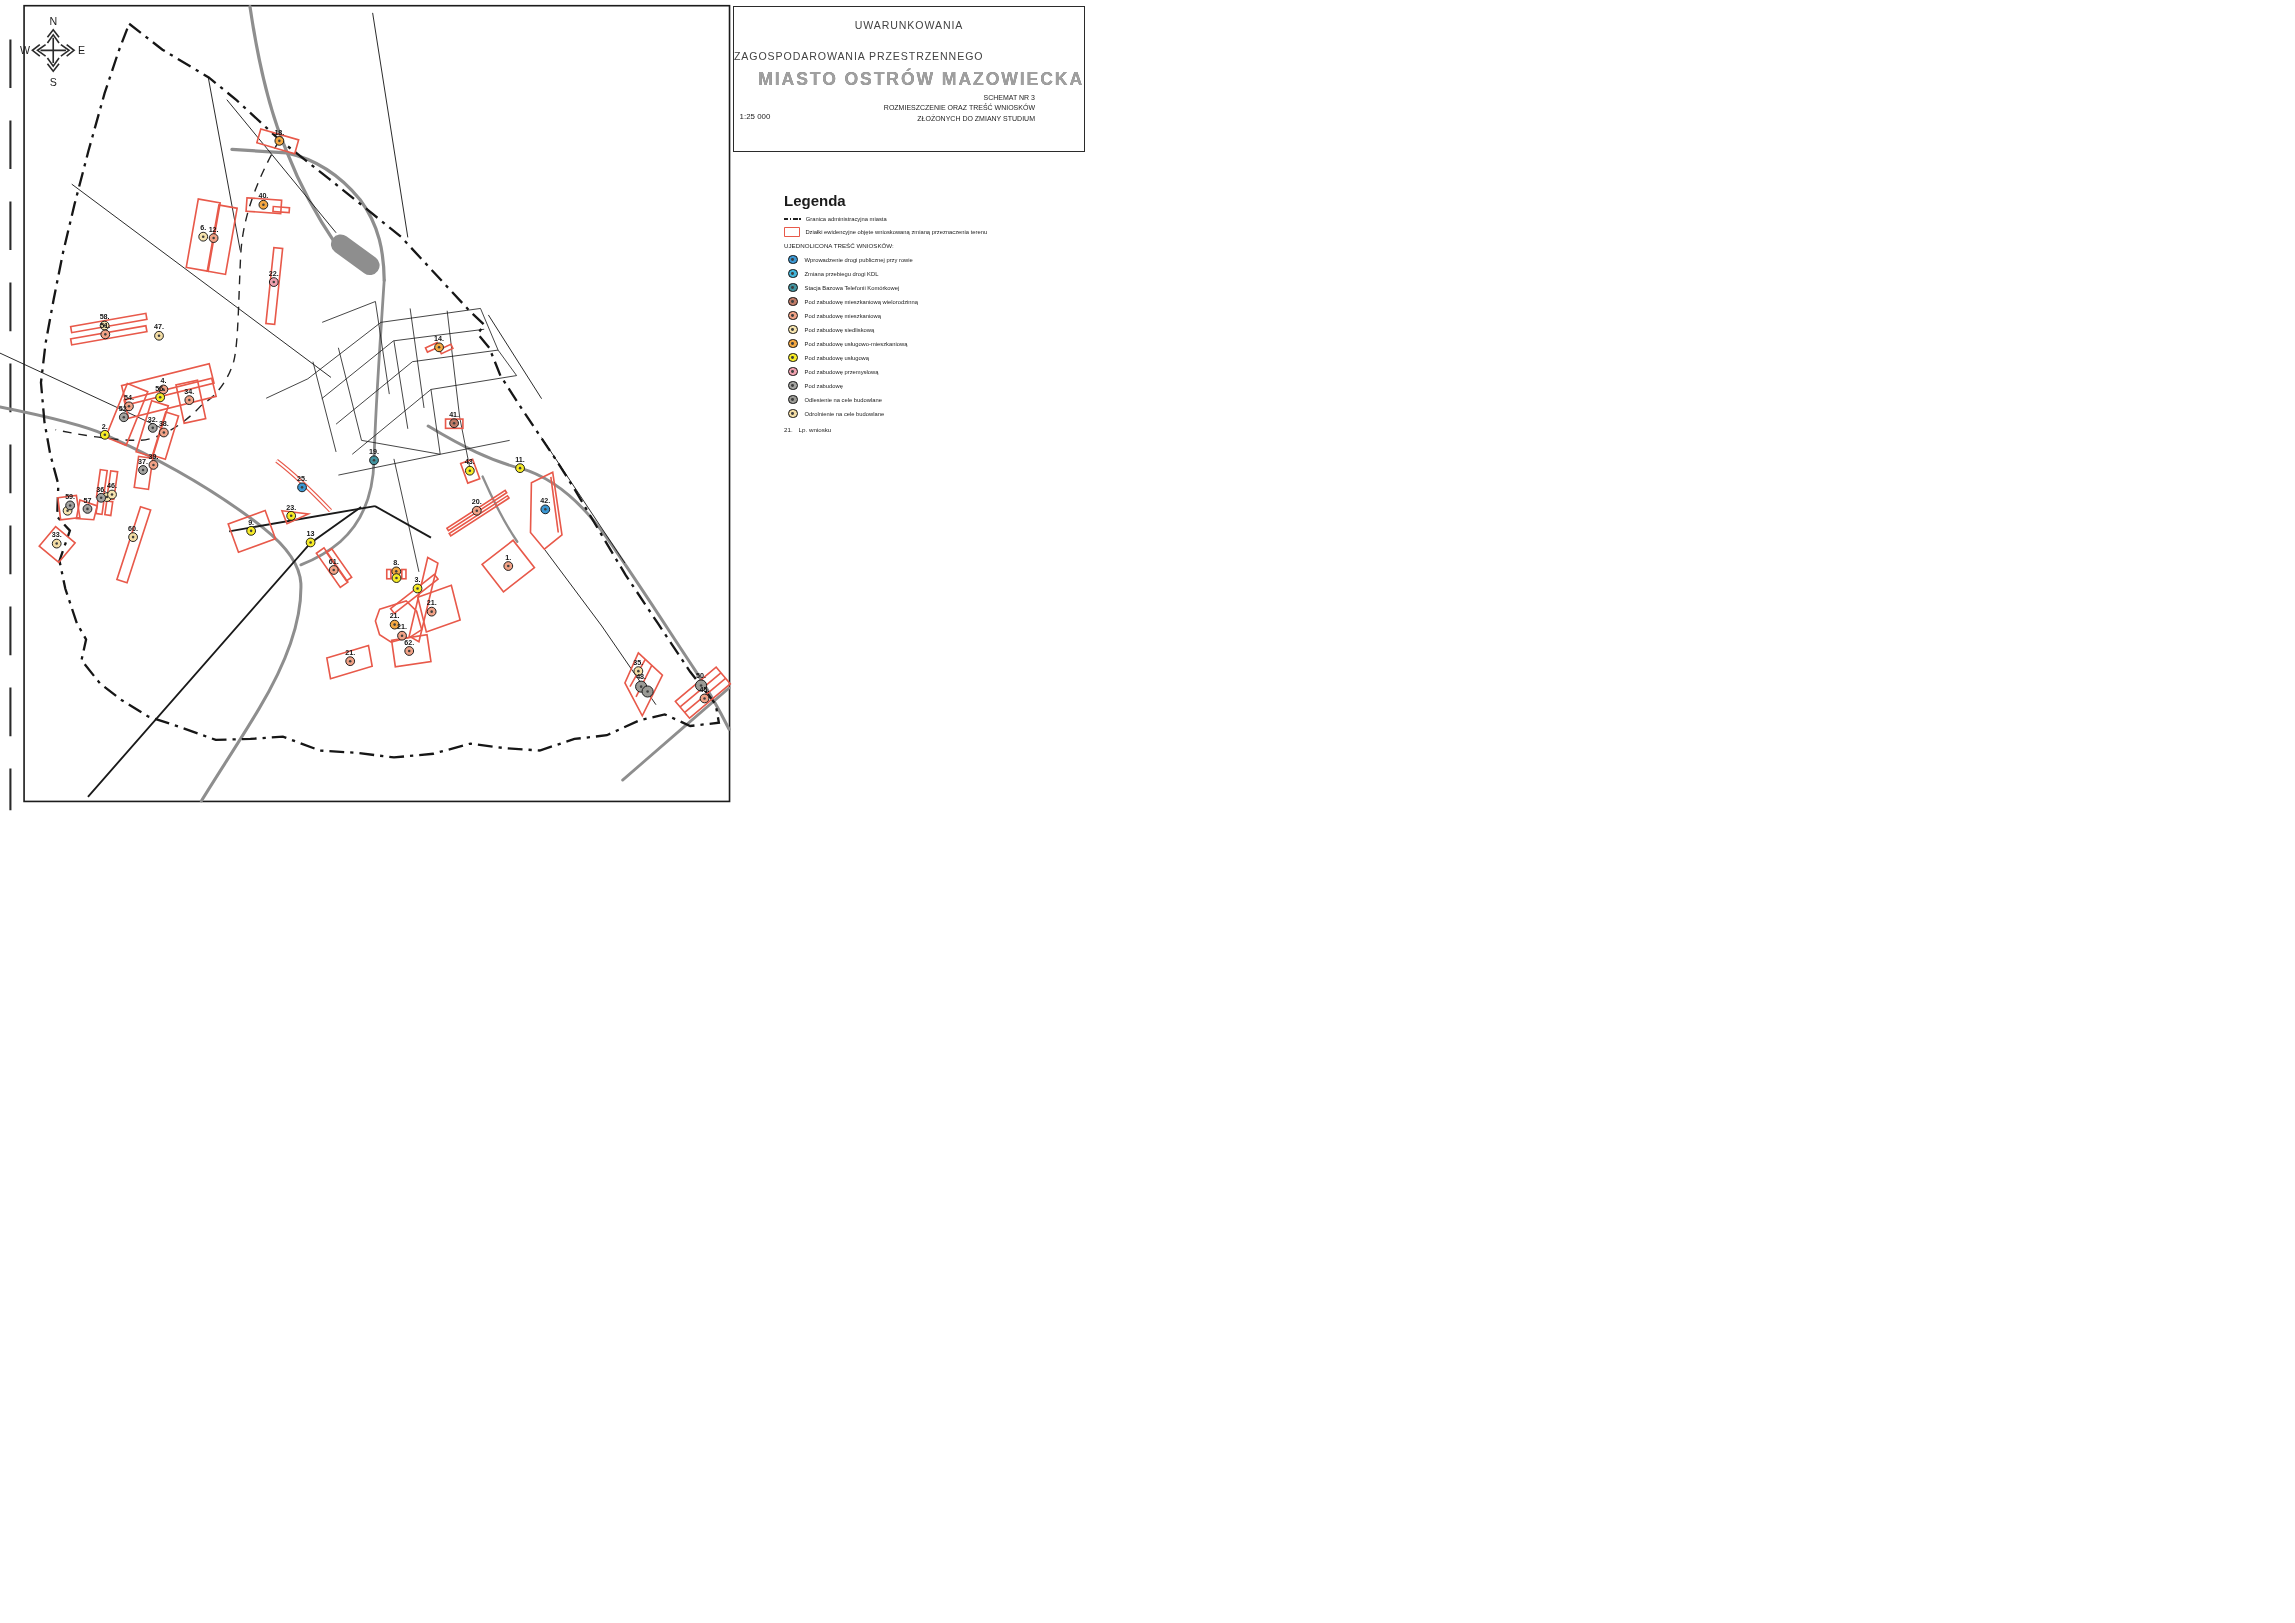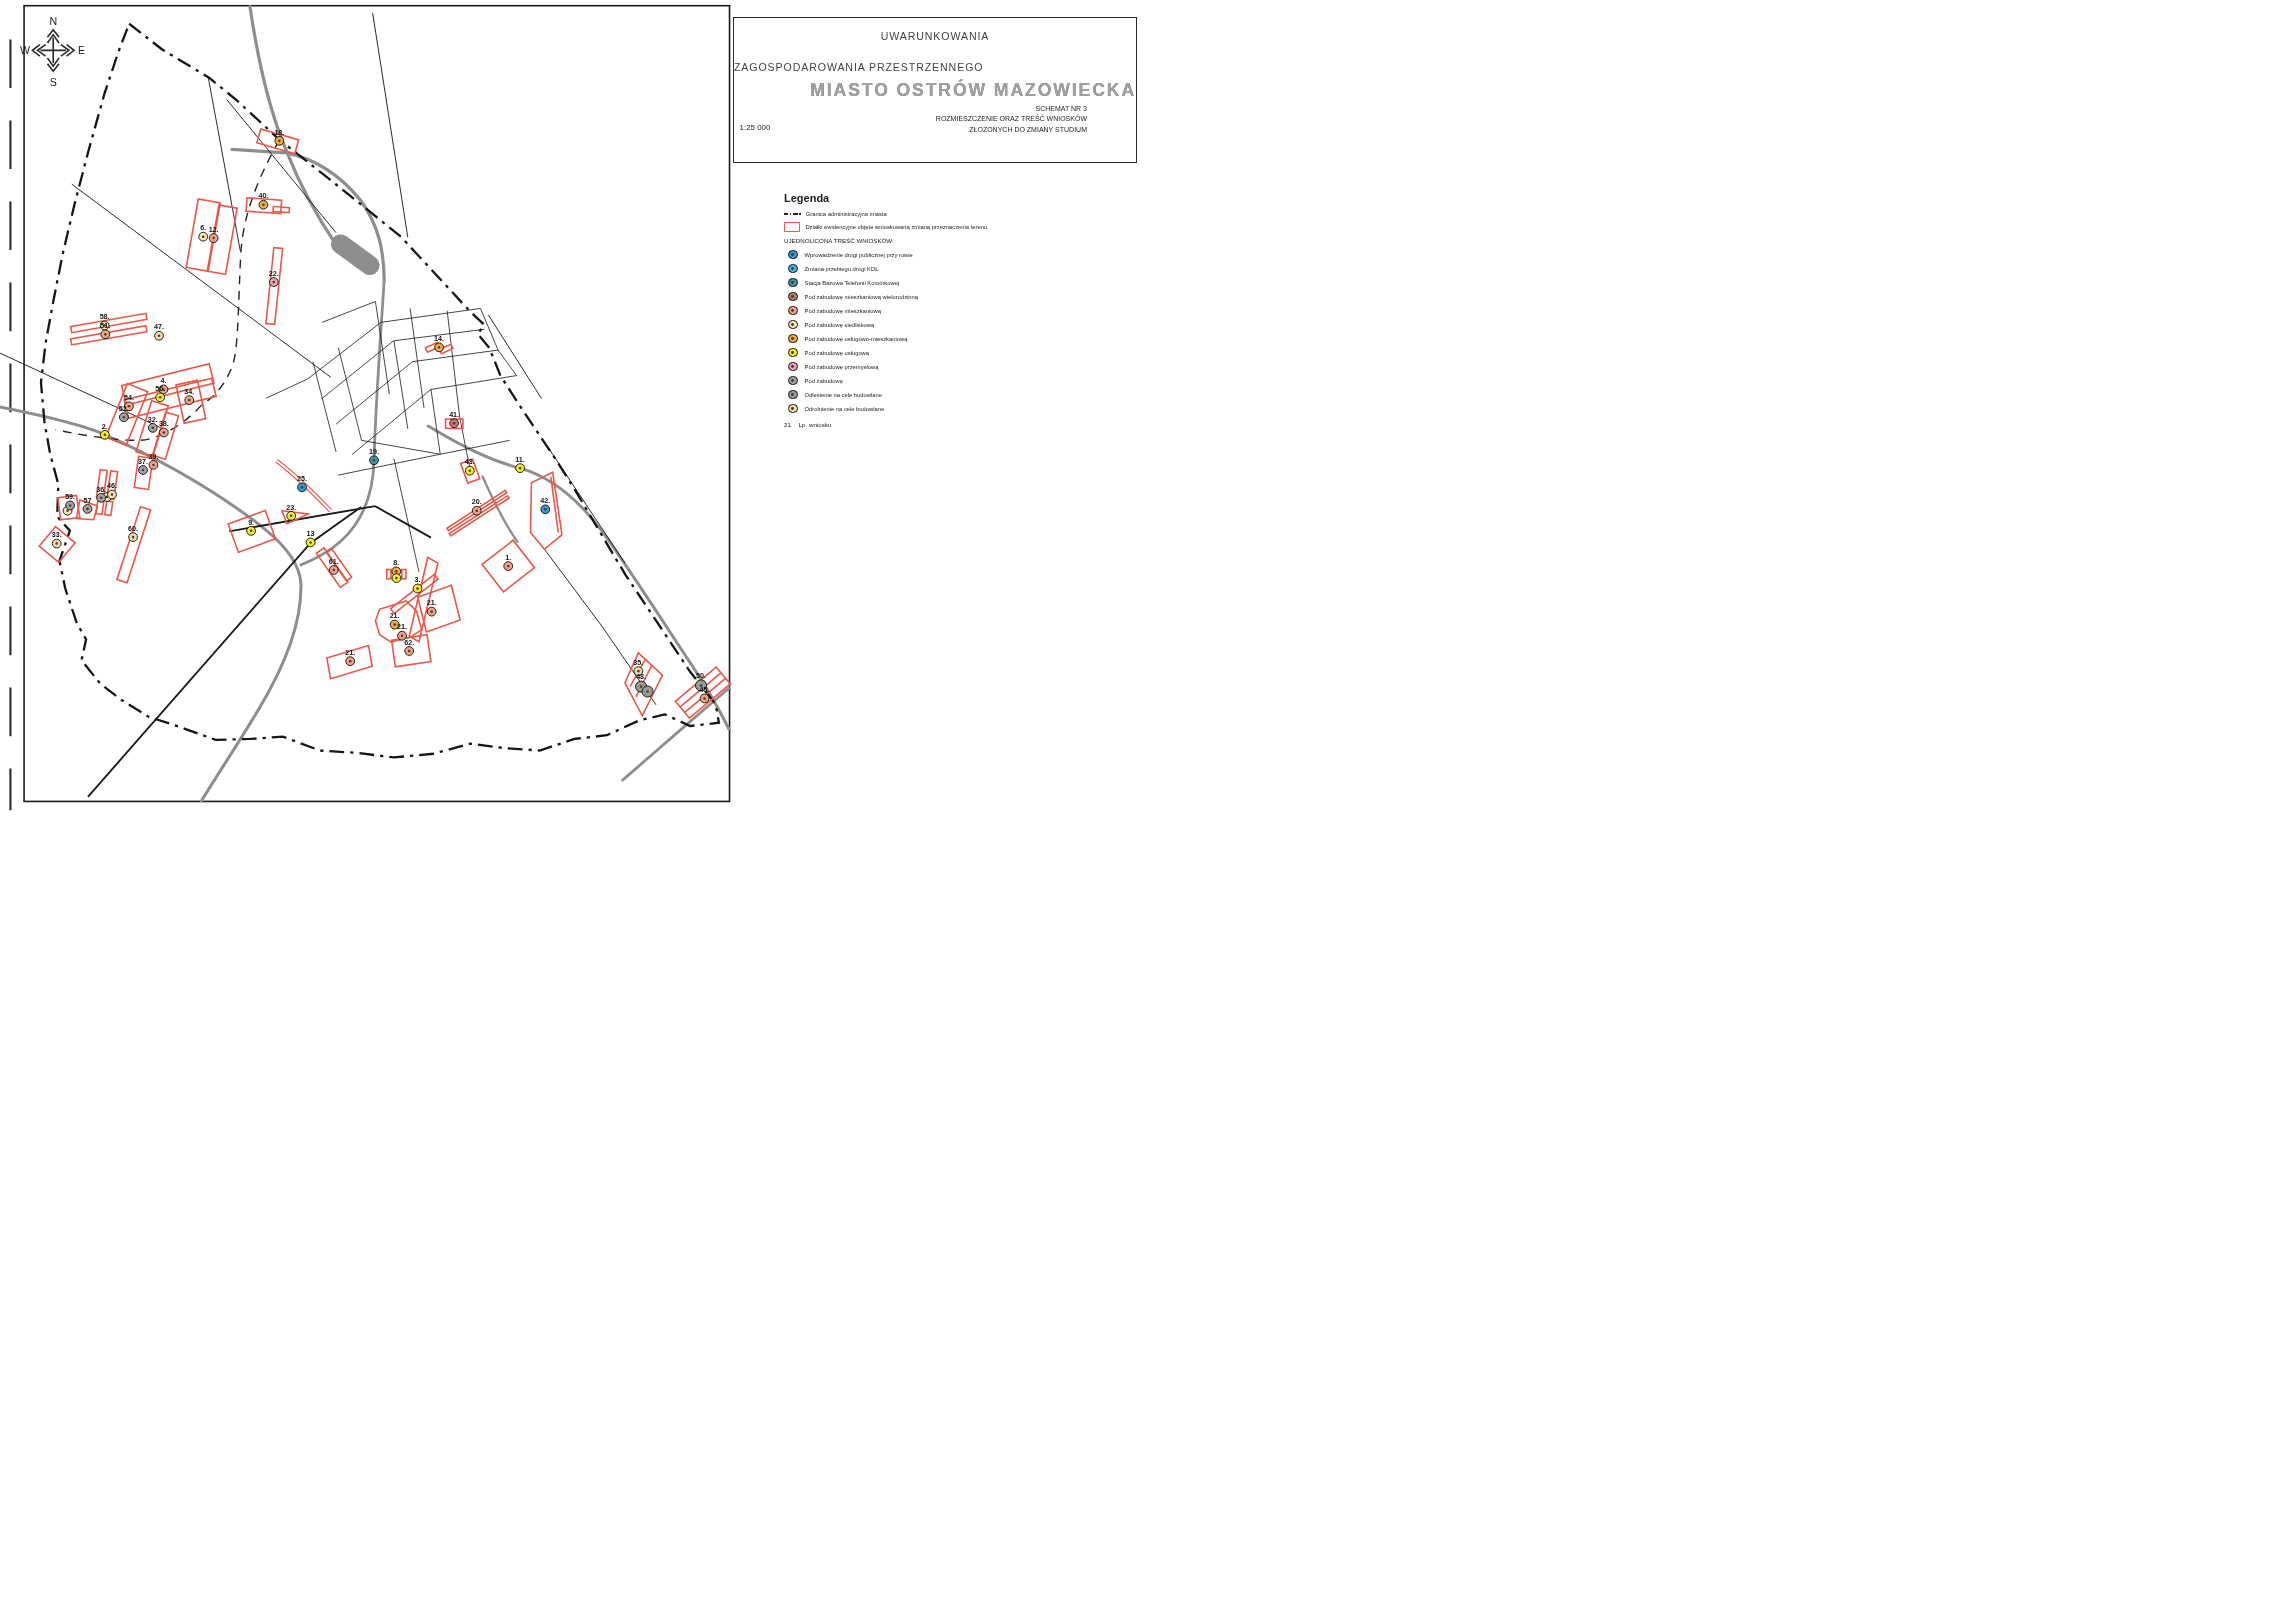--- a/index.html
+++ b/index.html
@@ -1,31 +1,31 @@
 <!DOCTYPE html>
 <html style="font-size:7.4px"><head>
 <meta charset="utf-8">
 <style>
   html,body{margin:0;padding:0;background:#ffffff;}
   .page{position:relative;width:1148px;height:812px;background:#fff;overflow:hidden;
         font-family:"Liberation Sans",sans-serif;color:#1c1c1c;}
   svg text{font-family:"Liberation Sans",sans-serif;}
   
-  .titleblock{position:absolute;left:733px;top:17px;width:404px;height:146px;
+  .titleblock{position:absolute;left:733px;top:6px;width:352px;height:146px;
               border:1.4px solid #2b2b2b;box-sizing:border-box;background:#fff;}
   .tb-line1{margin-top:12px;text-align:center;font-size:10.6px;letter-spacing:0.9px;color:#434343;font-weight:500;}
   .tb-line2{font-size:10.6px;letter-spacing:0.9px;color:#434343;font-weight:500;margin-top:19px;}
   .tb-line3{text-align:right;font-size:17.6px;font-weight:800;letter-spacing:1.9px;color:#a0a0a0;
             text-shadow:0 0 0.5px #5a5a5a;margin-top:6.5px;}
   .tb-scale{position:absolute;left:5.6px;bottom:30px;font-size:7.9px;color:#1c1c1c;}
   .tb-schemat{position:absolute;right:49px;bottom:27px;text-align:right;font-size:7px;
               line-height:1.5;color:#1c1c1c;}
   
   .legend{position:absolute;left:784px;top:192px;width:356px;}
-  .lg-title{font-size:11px;font-weight:700;margin-bottom:7.4px;}
+  .lg-title{font-size:15px;font-weight:700;margin-bottom:7.4px;}
   .lg-row{display:flex;align-items:center;gap:5.1px;margin-bottom:4.6px;font-size:5.8px;}
   .lg-dash{width:16.7px;height:1.9px;flex:0 0 16.7px;
            background:repeating-linear-gradient(90deg,#222 0 4.2px,transparent 4.2px 6px,#222 6px 7.4px,transparent 7.4px 9.3px);}
   .lg-parcel{width:14.3px;height:7.9px;flex:0 0 14.3px;border:1.4px solid #e8594a;border-radius:0.9px;background:#fff;}
   .lg-section{font-size:6.2px;margin:5.6px 0 5.6px 0;color:#1c1c1c;}
   .lg-circle{width:7.4px;height:7.4px;flex:0 0 7.4px;border-radius:50%;border:0.9px solid #141414;
              position:relative;box-sizing:content-box;margin-left:4.2px;margin-right:1.9px;}
   .lg-circle::after{content:"";position:absolute;left:50%;top:50%;width:2.8px;height:2.8px;margin:-1.4px 0 0 -1.4px;
              border-radius:50%;background:#3f3f3f;}
   .lg-lp{display:flex;gap:6px;margin-top:7.4px;font-size:6.2px;}

